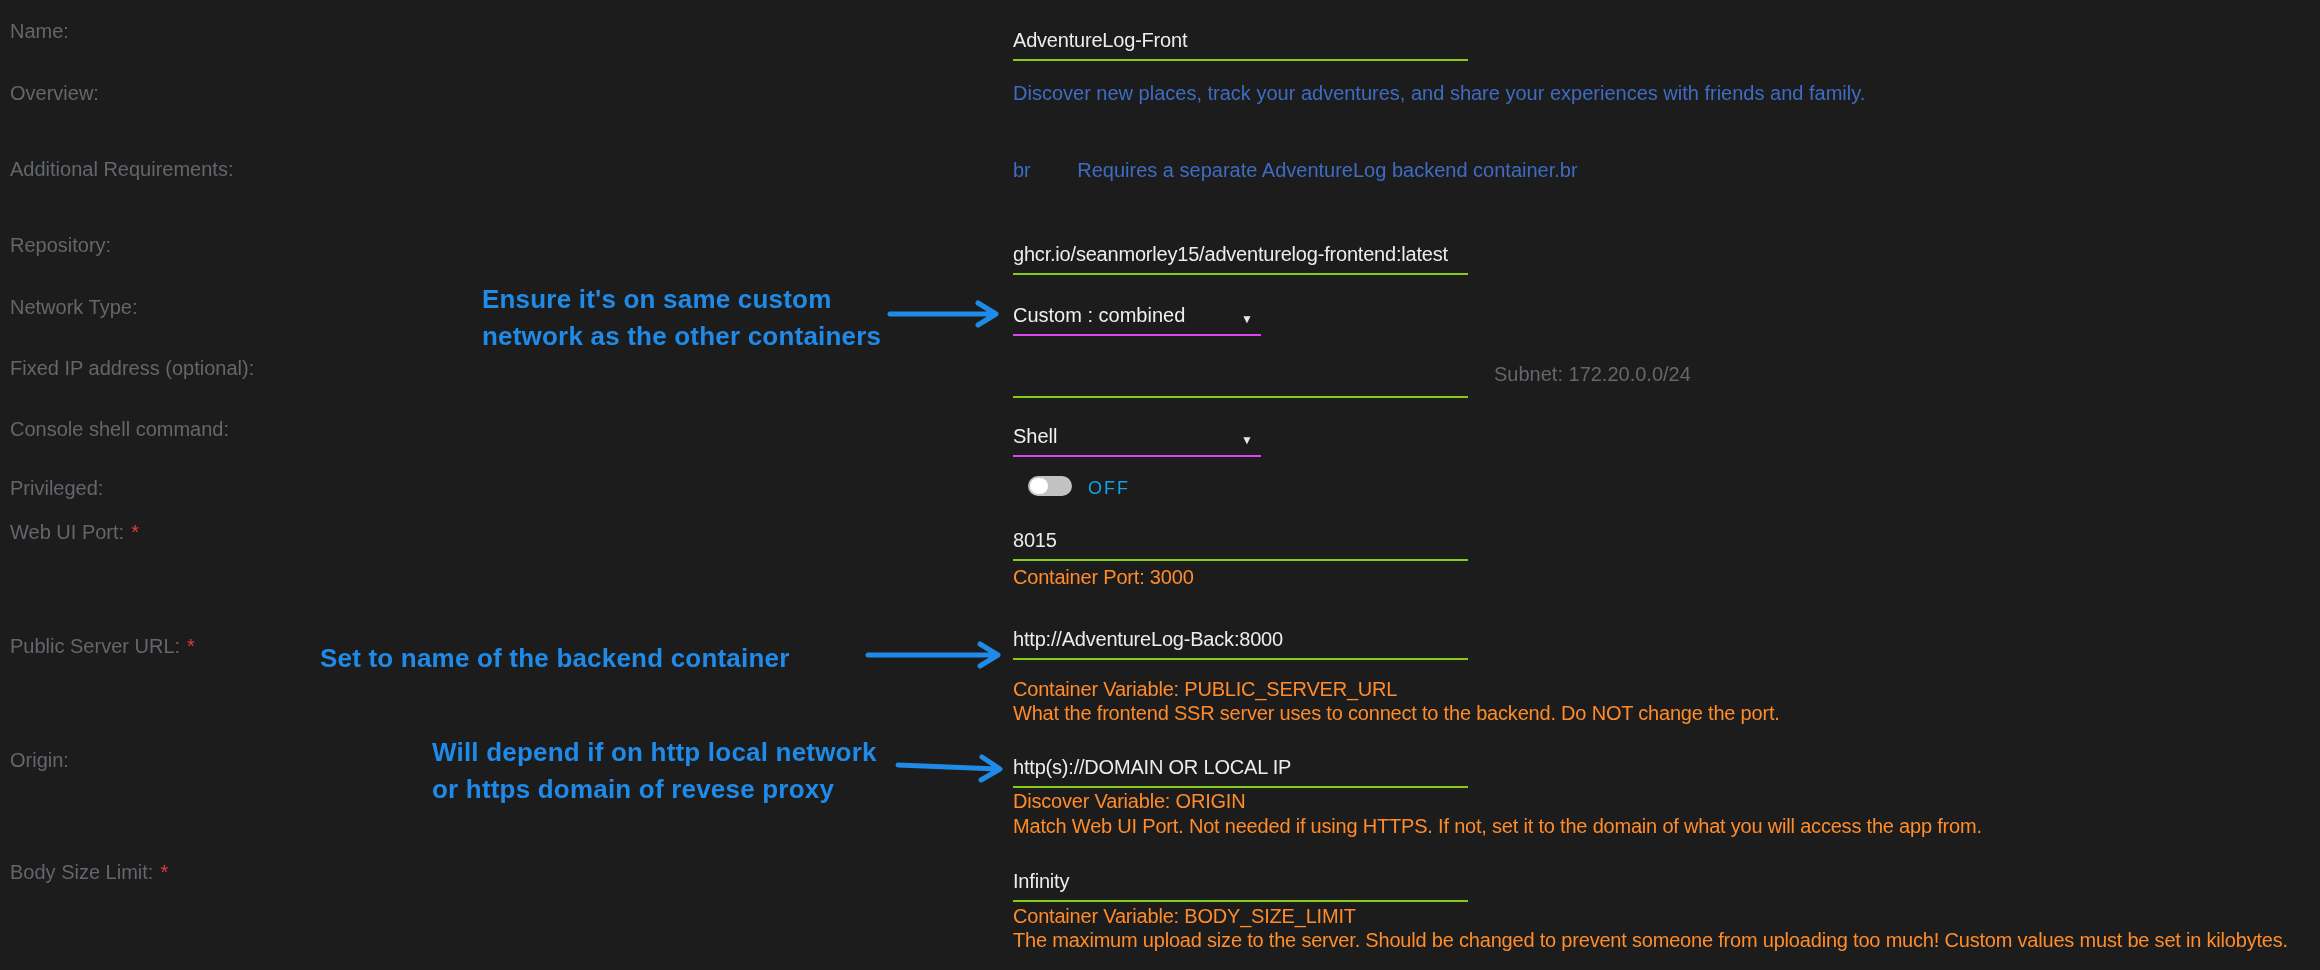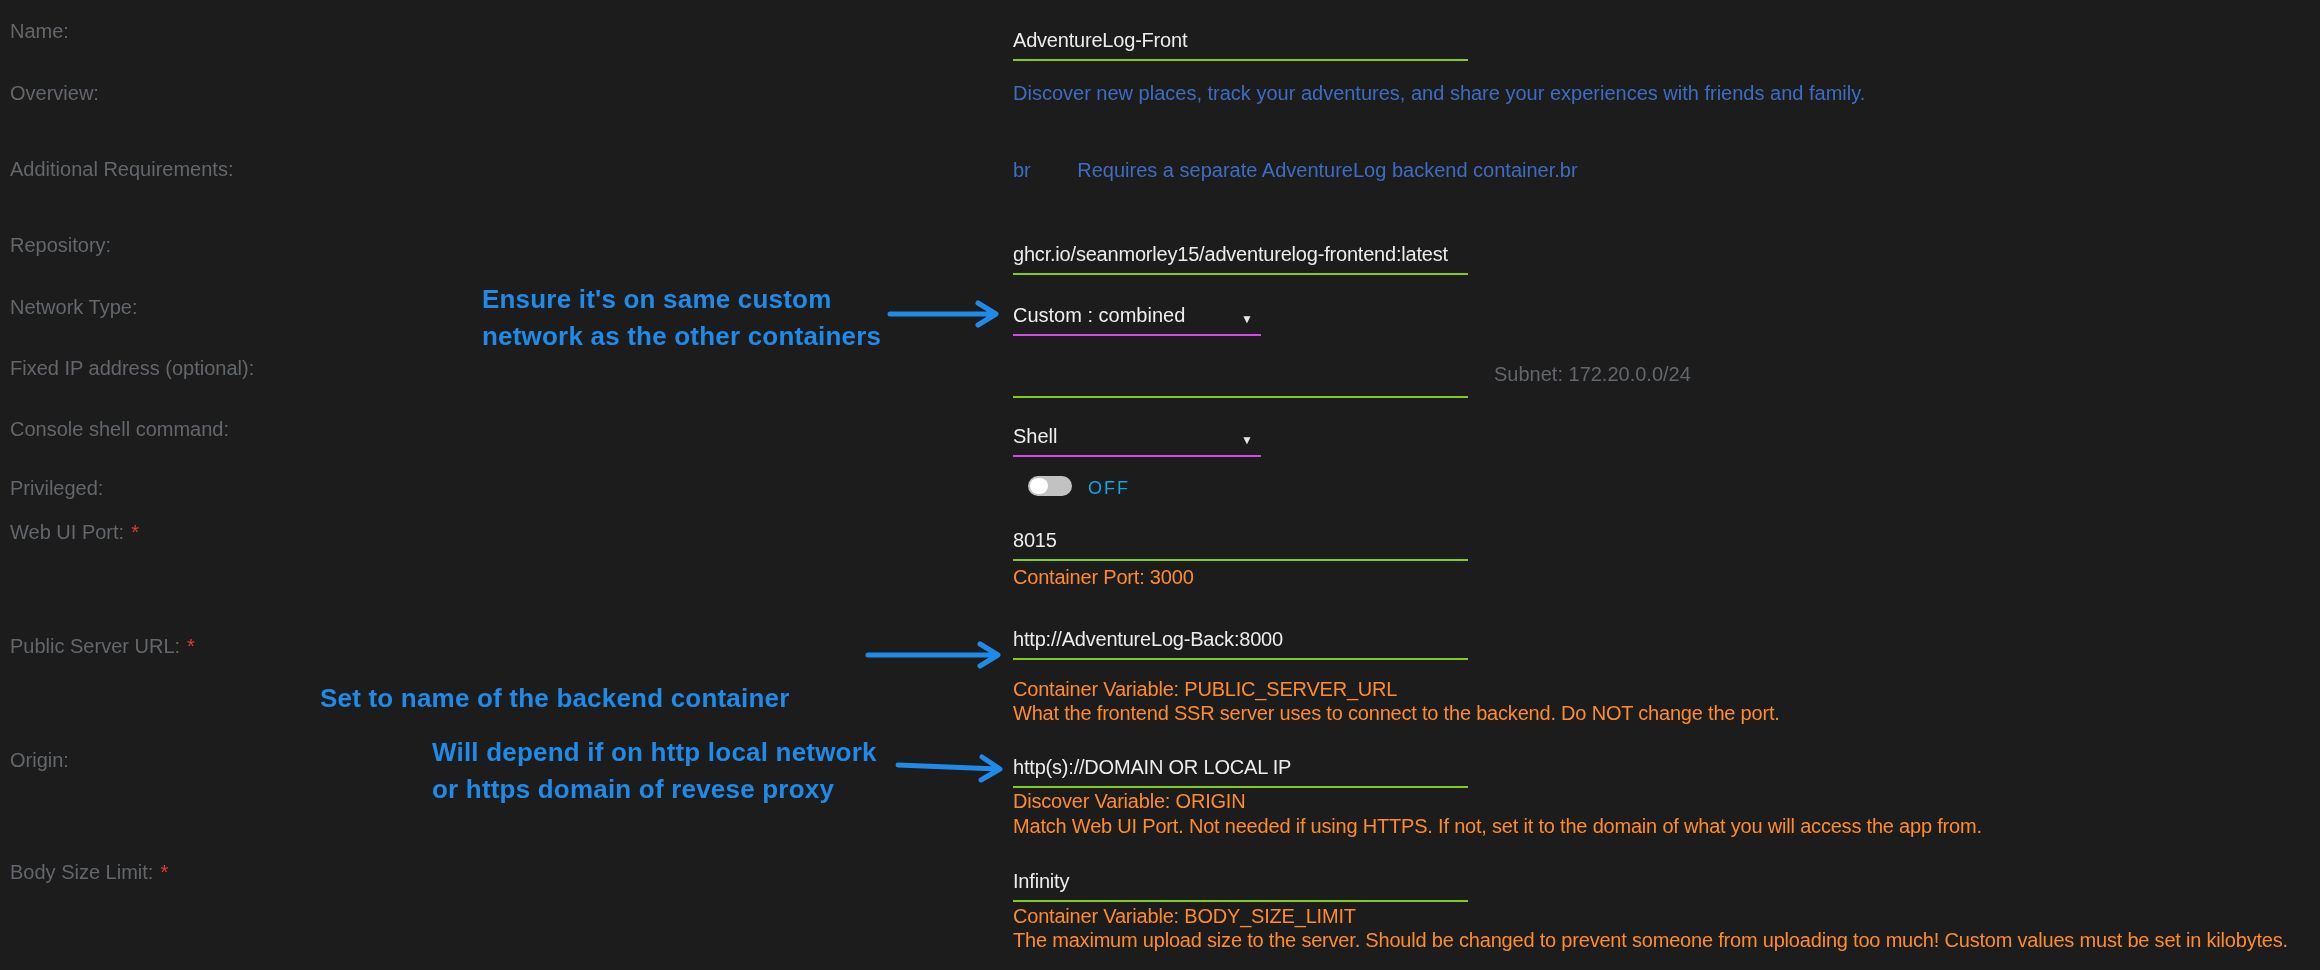--- a/index.html
+++ b/index.html
@@ -80,21 +80,21 @@
   </div>
 
   <div class="abs toggle">
     <div class="knob"></div>
   </div>
   <div class="abs offlabel">OFF</div>
 
   <div class="abs field" style="top:529px;">8015</div>
   <div class="abs helper" style="top:566px;">Container Port: 3000</div>
 
-  <div class="abs ann" style="left:320px;top:640px;margin-top:40px;">Set to name of the backend container</div>
+  <div class="abs ann" style="left:320px;top:640px;">Set to name of the backend container</div>
   <svg class="abs arrow" style="left:866px;top:641px;" width="140" height="28">
     <path d="M2 14 H130 M114 3 L132 14 L114 25" fill="none" stroke="#1f8ae8" stroke-width="5" stroke-linecap="round" stroke-linejoin="round"></path>
   </svg>
   <div class="abs field" style="top:628px;">http://AdventureLog-Back:8000</div>
   <div class="abs helper" style="top:678px;">Container Variable: PUBLIC_SERVER_URL</div>
   <div class="abs helper" style="top:702px;">What the frontend SSR server uses to connect to the backend. Do NOT change the port.</div>
 
   <div class="abs ann" style="left:432px;top:734px;">
     <div>Will depend if on http local network</div>
     <div>or https domain of revese proxy</div>

